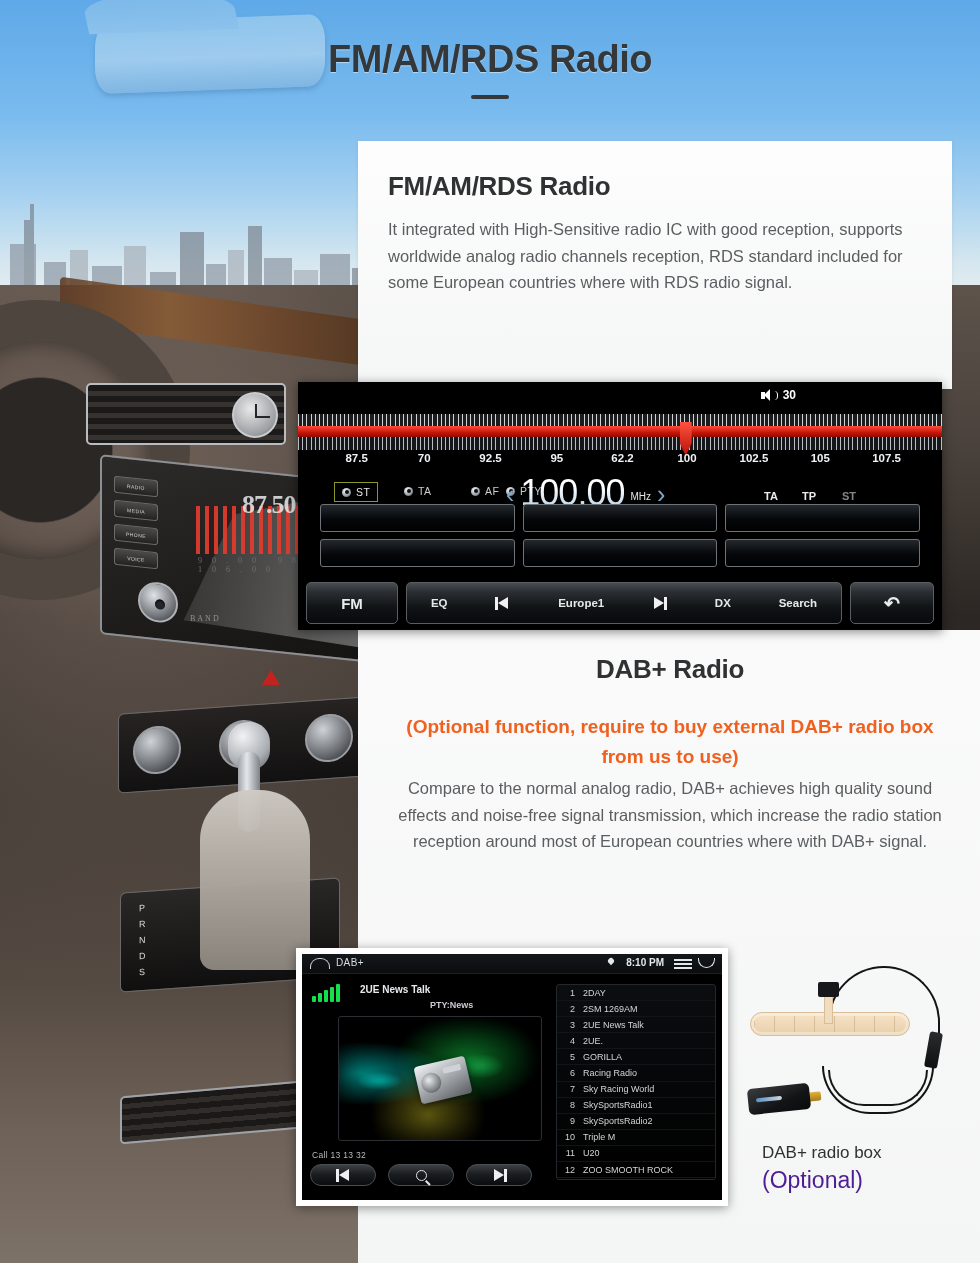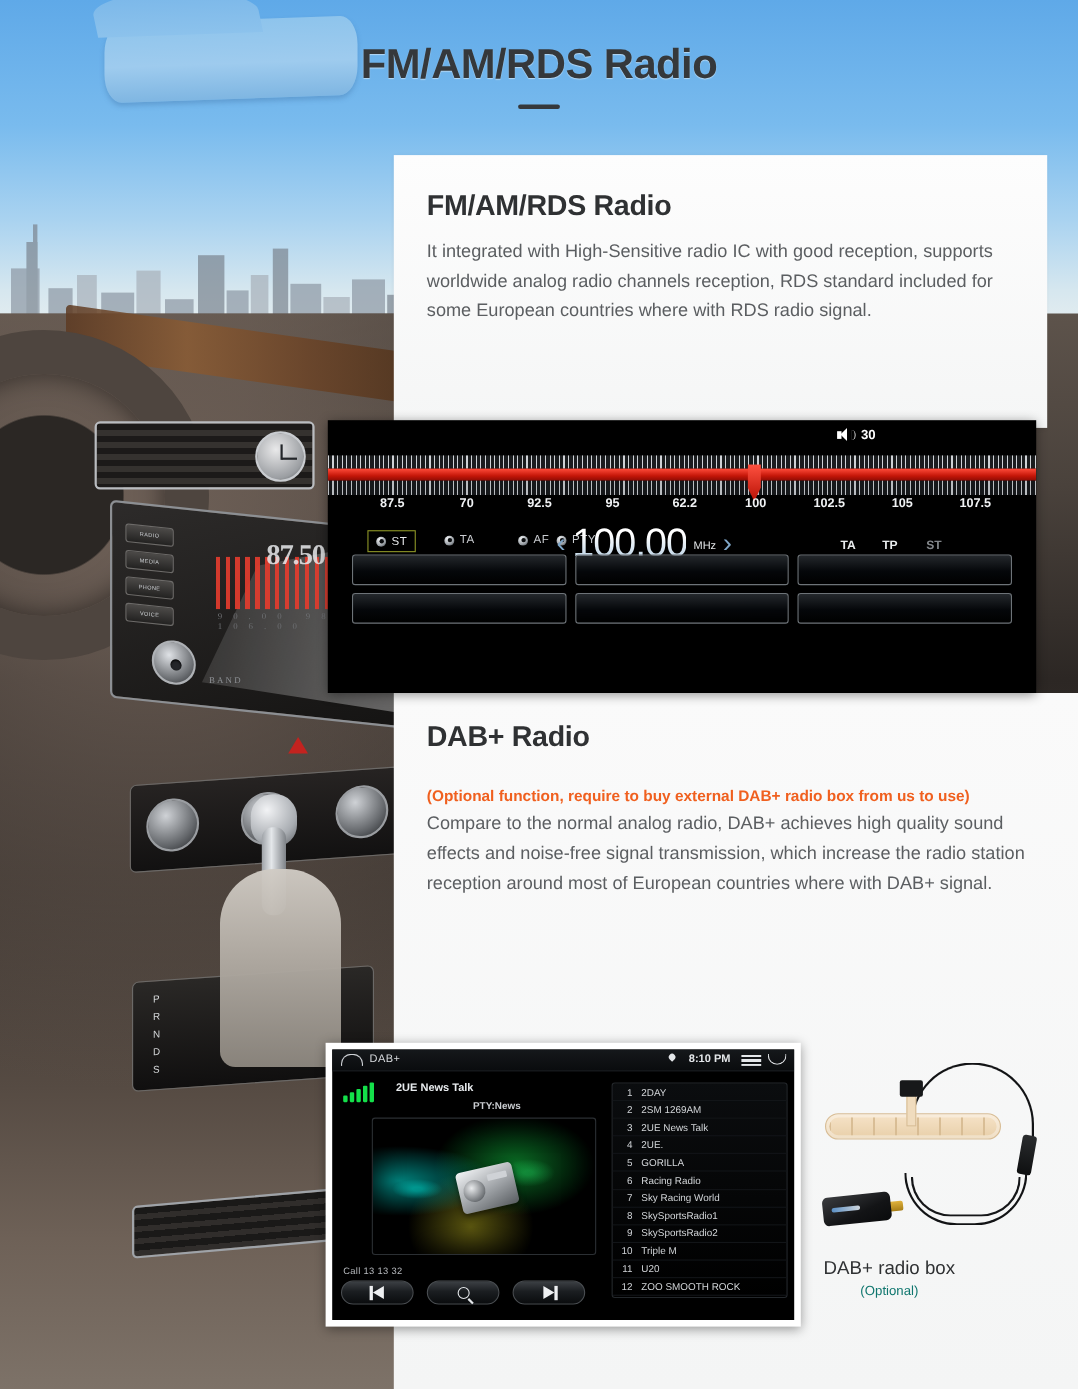--- a/index.html
+++ b/index.html
@@ -171,21 +171,21 @@
     background: linear-gradient(180deg,#fafafa, #f4f5f5);
   }
   .card-pad { padding: 30px 28px 0 30px; }
   h2.card-title {
     font-size: 26px; font-weight:700; color:#2f3133; margin-bottom:14px; letter-spacing:-.3px;
   }
   p.card-body {
     font-size:16.5px; line-height:1.62; color:#5b5e61; font-weight:400;
   }
   p.note-orange {
-    font-size:14px; line-height:1.6; color:#f0601f; font-weight:600; margin-bottom:2px;margin-top:27px;
+    font-size:19px; line-height:1.6; color:#f0601f; font-weight:600; margin-bottom:2px;margin-top:27px;
   }
 
   
   .fmui {
     position:absolute; left:298px; top:382px; width:644px; height:248px;
     background:#000; box-shadow:0 2px 10px rgba(0,0,0,.45);
     color:#fff; overflow:hidden;
   }
   .fm-top { position:relative; height:32px; }
   .fm-vol { position:absolute; right:146px; top:6px; display:flex; align-items:center; gap:9px; }
@@ -370,23 +370,23 @@
   .ant-box{
     position:absolute; left:6px; top:128px; width:62px; height:26px;
     background: linear-gradient(160deg,#3a3c3f,#131416 60%,#0a0b0c);
     border-radius:5px; transform: rotate(-6deg);
   }
   .ant-box:after{ content:""; position:absolute; left:8px; top:10px; width:26px; height:4px;
     background: linear-gradient(90deg,#5a8fc4,#cfd6dd); border-radius:2px;}
   .ant-plug{ position:absolute; left:66px; top:134px; width:13px; height:9px;
     background: linear-gradient(180deg,#e0b23c,#a77d16); border-radius:2px; transform:rotate(-6deg);}
 
-  .cap{ position:absolute; left:701px; top:1142px; width:215px; text-align:center; }
+  .cap{ position:absolute; left:762px; top:1142px; width:215px; text-align:left; }
   .cap .c1{ font-size:17px; color:#2f3133; line-height:1.35; }
-  .cap .c2{ font-size:12px; color:#0f766e; line-height:1.35; }
+  .cap .c2{ font-size:23px; color:#4c1d95; line-height:1.35; }
 </style>
 </head>
 <body>
 
 <div class="page">
 
   <div class="bg">
     <div class="sky"></div>
     <div class="mirror"></div>
 
@@ -450,21 +450,21 @@
   <div class="title-rule"></div>
 
   <div class="panel-top">
     <div class="card-pad">
       <h2 class="card-title">FM/AM/RDS Radio</h2>
       <p class="card-body">It integrated with High-Sensitive radio IC with good reception, supports worldwide analog radio channels reception, RDS standard included for some European countries where with RDS radio signal.</p>
     </div>
   </div>
 
   <div class="panel-bottom">
-    <div class="card-pad" style="padding-top:24px;">
+    <div class="card-pad" style="padding-top:24px;text-align:center;">
       <h2 class="card-title">DAB+ Radio</h2>
       <p class="note-orange">(Optional function, require to buy external DAB+ radio box from us to use)</p>
       <p class="card-body">Compare to the normal analog radio, DAB+ achieves high quality sound effects and noise-free signal transmission, which increase the radio station reception around most of European countries where with DAB+ signal.</p>
     </div>
   </div>
 
   <div class="fmui">
 
     <div class="fm-top">
       <div class="fm-vol">
@@ -529,20 +529,32 @@
         <div class="preset"></div>
         <div class="preset"></div>
       </div>
       <div class="preset-row">
         <div class="preset"></div>
         <div class="preset"></div>
         <div class="preset"></div>
       </div>
     </div>
 
+    <div class="fm-bottom">
+      <div class="btn3d btn-fm">FM</div>
+      <div class="btn3d btn-strip">
+        <span>EQ</span>
+        <span class="ic-prev"></span>
+        <span>Europe1</span>
+        <span class="ic-next"></span>
+        <span>DX</span>
+        <span>Search</span>
+      </div>
+      <div class="btn3d btn-back">↶</div>
+    </div>
   </div>
 
   <div class="dabframe">
     <div class="dabui">
 
       <div class="dab-status">
         <span class="dab-home"></span>
         <span class="dab-name">DAB+</span>
         <span class="dab-pin"></span>
         <span class="dab-time">8:10 PM</span>

